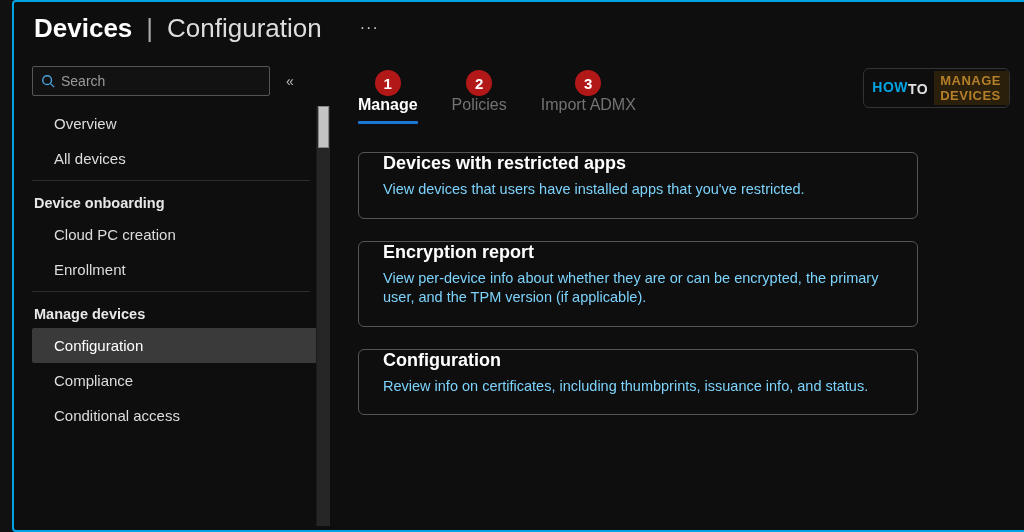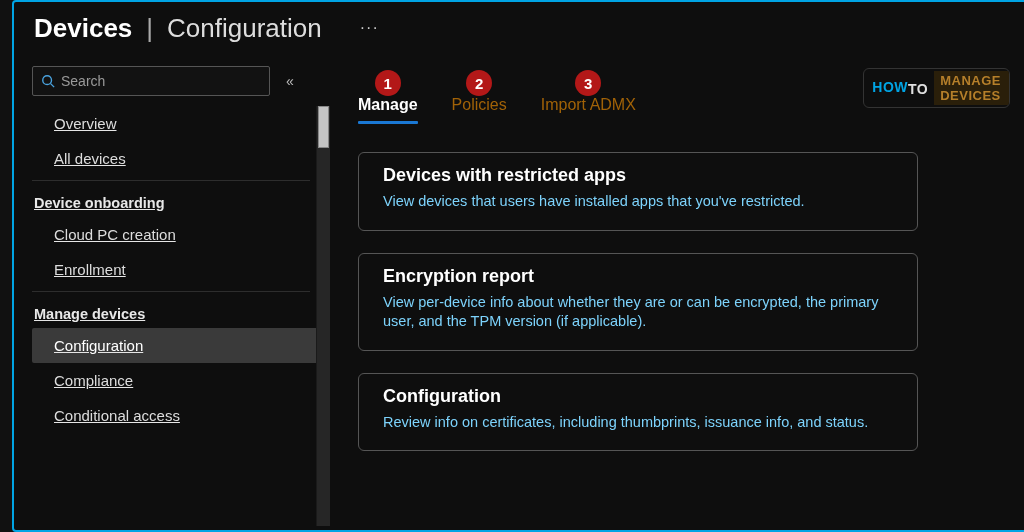--- a/index.html
+++ b/index.html
@@ -72,21 +72,20 @@
   }
   .collapse-btn {
     color: #bbb; font-size: 14px; cursor: pointer;
     padding: 4px 6px;
   }
 
   .nav-scroll {
     position: relative;
     height: calc(100% - 44px);
     padding-right: 12px;
-    text-decoration: underline;
   }
   .scrollbar-track {
     position: absolute;
     right: 0; top: 0; bottom: 0;
     width: 14px;
     background: #262626;
     border-left: 1px solid #1a1a1a;
   }
   .scrollbar-thumb {
     position: absolute;
@@ -135,37 +134,37 @@
   }
   .tab .badge {
     position: absolute;
     top: -26px; left: 50%; transform: translateX(-50%);
     width: 26px; height: 26px; border-radius: 50%;
     background: #b31818;
     color: #fff; font-weight: 700; font-size: 15px;
     display: flex; align-items: center; justify-content: center;
   }
   .tab .label {
-    font-size: 16px; color: #a16207;
+    font-size: 16px; color: #737373;
   }
   .tab.active .label { font-weight: 600; color: #fff; }
   .tab.active::after {
     content: "";
     position: absolute;
     left: 0; right: 0; bottom: 0;
     height: 3px; background: #1a78d4;
     border-radius: 1px;
   }
   
   .tabs-offset { padding-top: 28px; }
 
   .card {
     border: 1px solid #555;
     border-radius: 6px;
-    padding: 12px 20px 18px 24px;
+    padding: 0 20px 18px 24px;
     margin-bottom: 22px;
     cursor: pointer;
     max-width: 560px;
   }
   .card .card-title {
     font-size: 18px; font-weight: 600; color: #fff;
     margin-bottom: 6px;
   }
   .card .card-desc {
     font-size: 14.5px; color: #7dd3fc;

